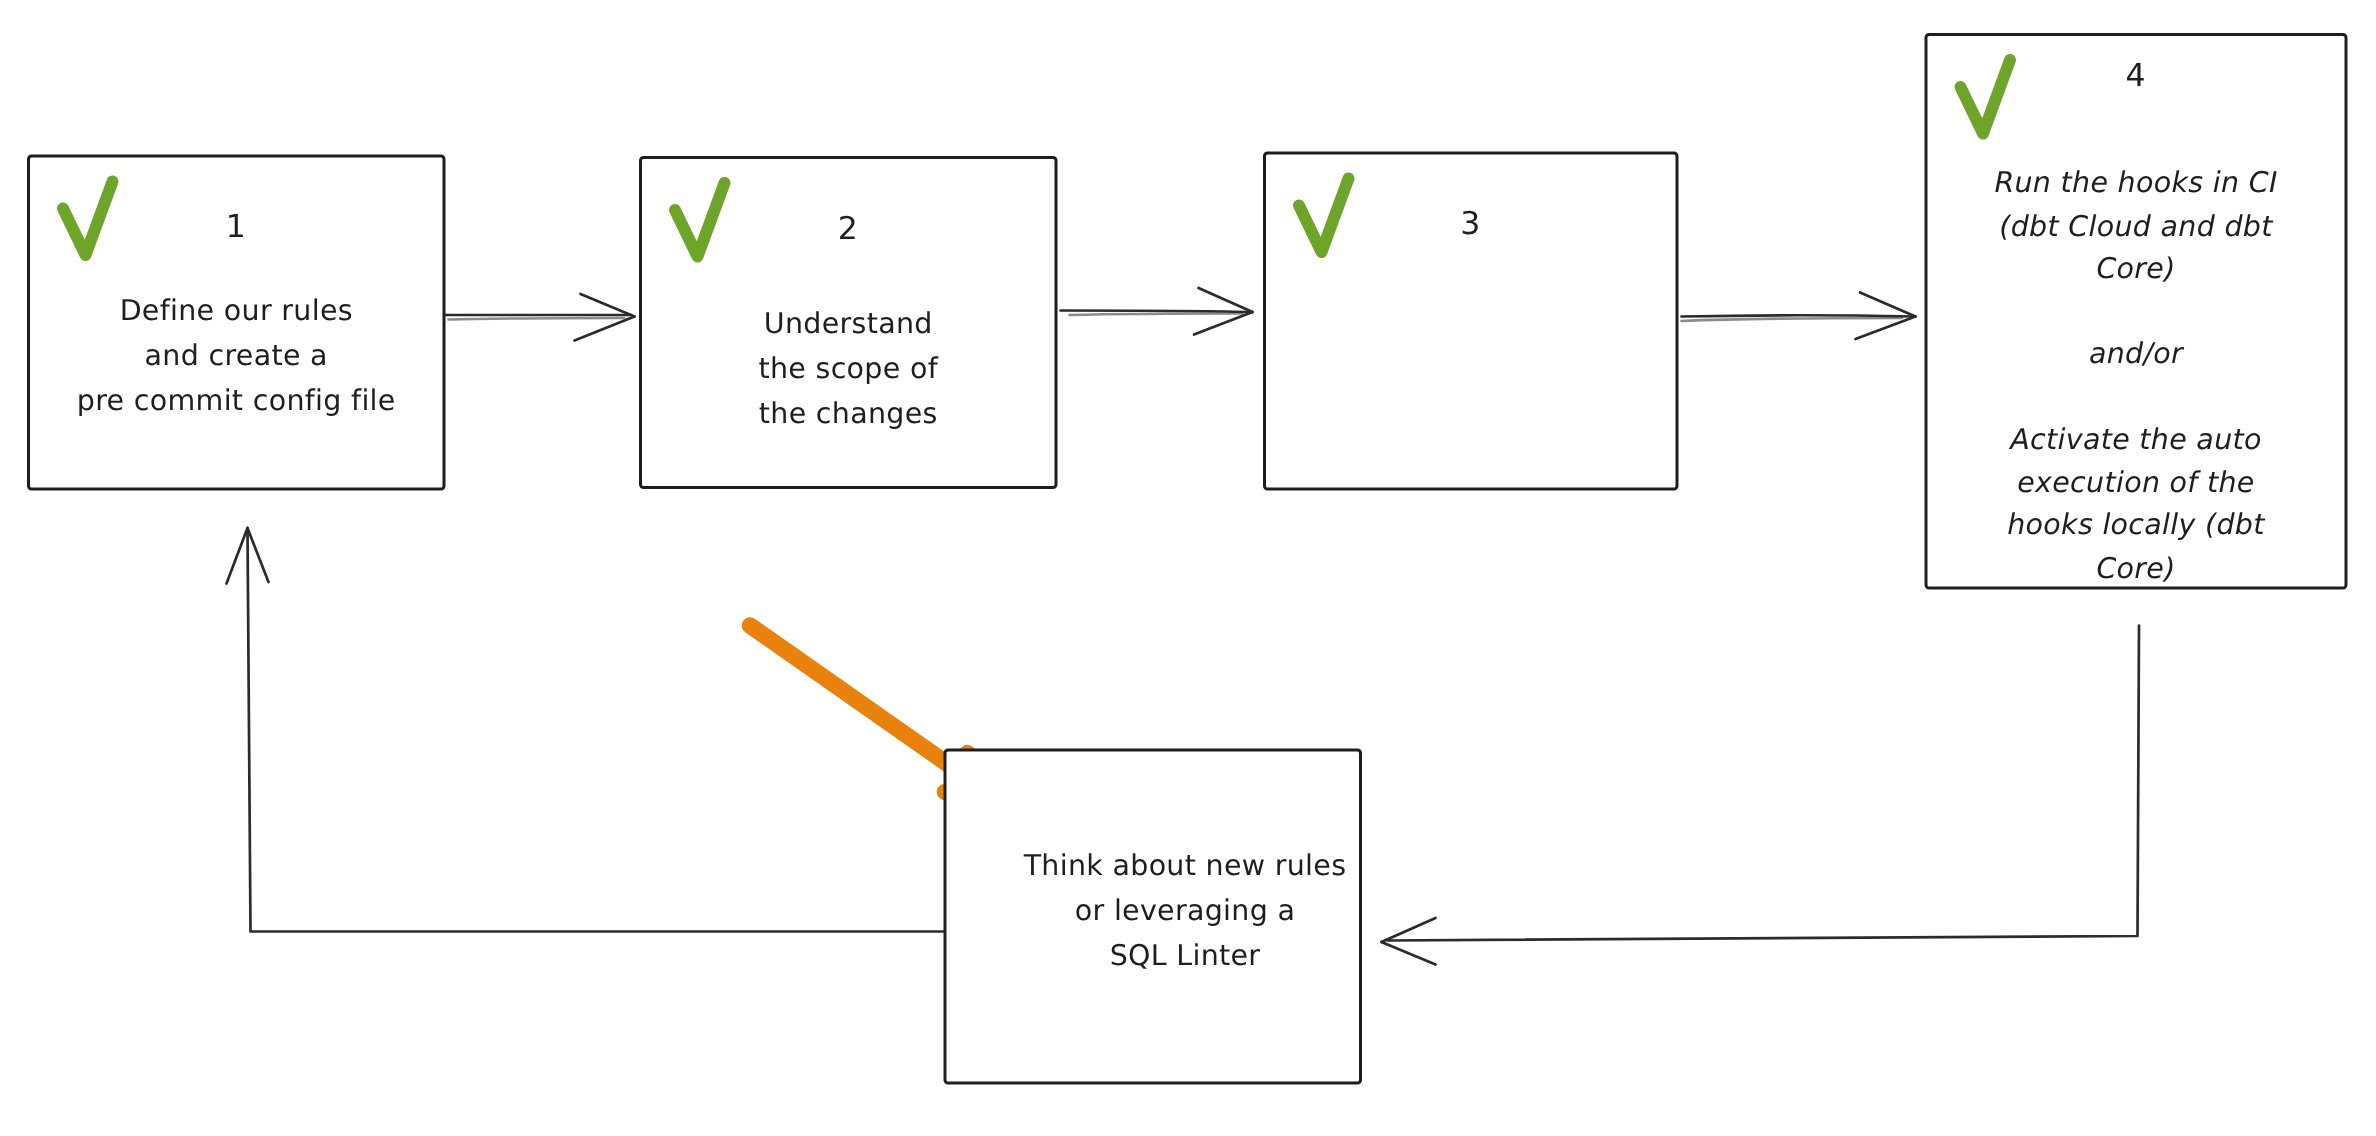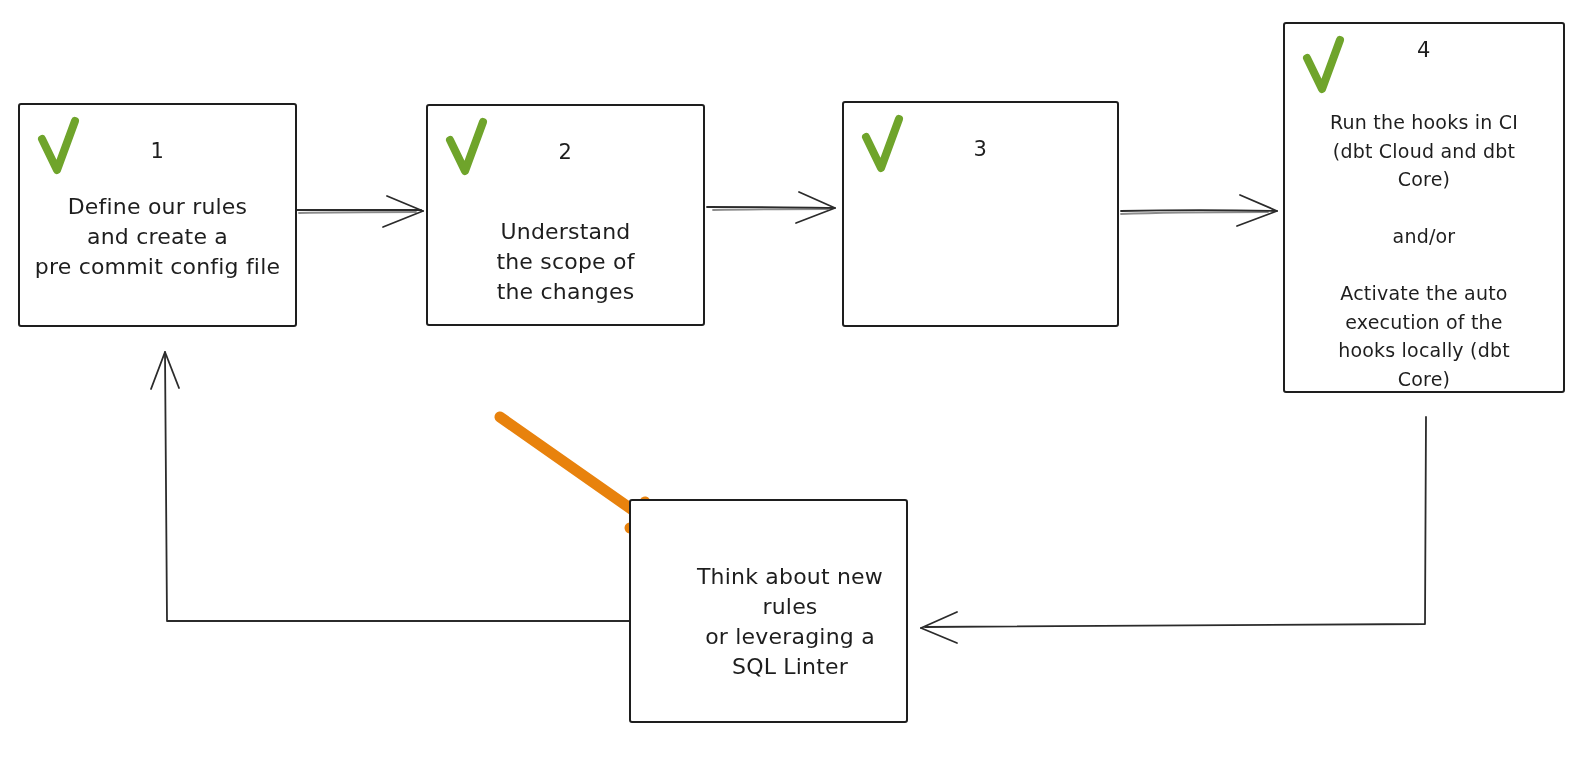--- a/index.html
+++ b/index.html
@@ -40,27 +40,27 @@
   .check polyline{stroke:var(--checkmark);stroke-width:8;fill:none;stroke-linecap:round;stroke-linejoin:round;}
   .num{
     position:absolute;left:0;right:0;top:34px;
     text-align:center;font-size:21px;font-weight:500;letter-spacing:.5px;
   }
   .box4 .num{top:14px;}
   .body-text{
     position:absolute;left:0;right:0;
     text-align:center;
     white-space:pre-line;
-    font-size:22px;line-height:30px;
+    font-size:19px;line-height:30px;
     letter-spacing:.2px;
   }
   .box1 .body-text{top:87px;}
-  .box2 .body-text{top:95px;margin-top:16px;}
+  .box2 .body-text{top:95px;}
   .box3 .body-text{top:95px;}
-  .box4 .body-text{top:84px;font-size:19px;line-height:28.5px;}
+  .box4 .body-text{top:84px;font-size:19px;line-height:28.5px;font-style:italic;}
   .box5 .body-text{top:61px;margin-left:43px;}
 </style>
 </head>
 <body>
 
 <div class="canvas">
 
   <svg class="arrows" viewBox="0 0 1584 757">
 
     <g>

